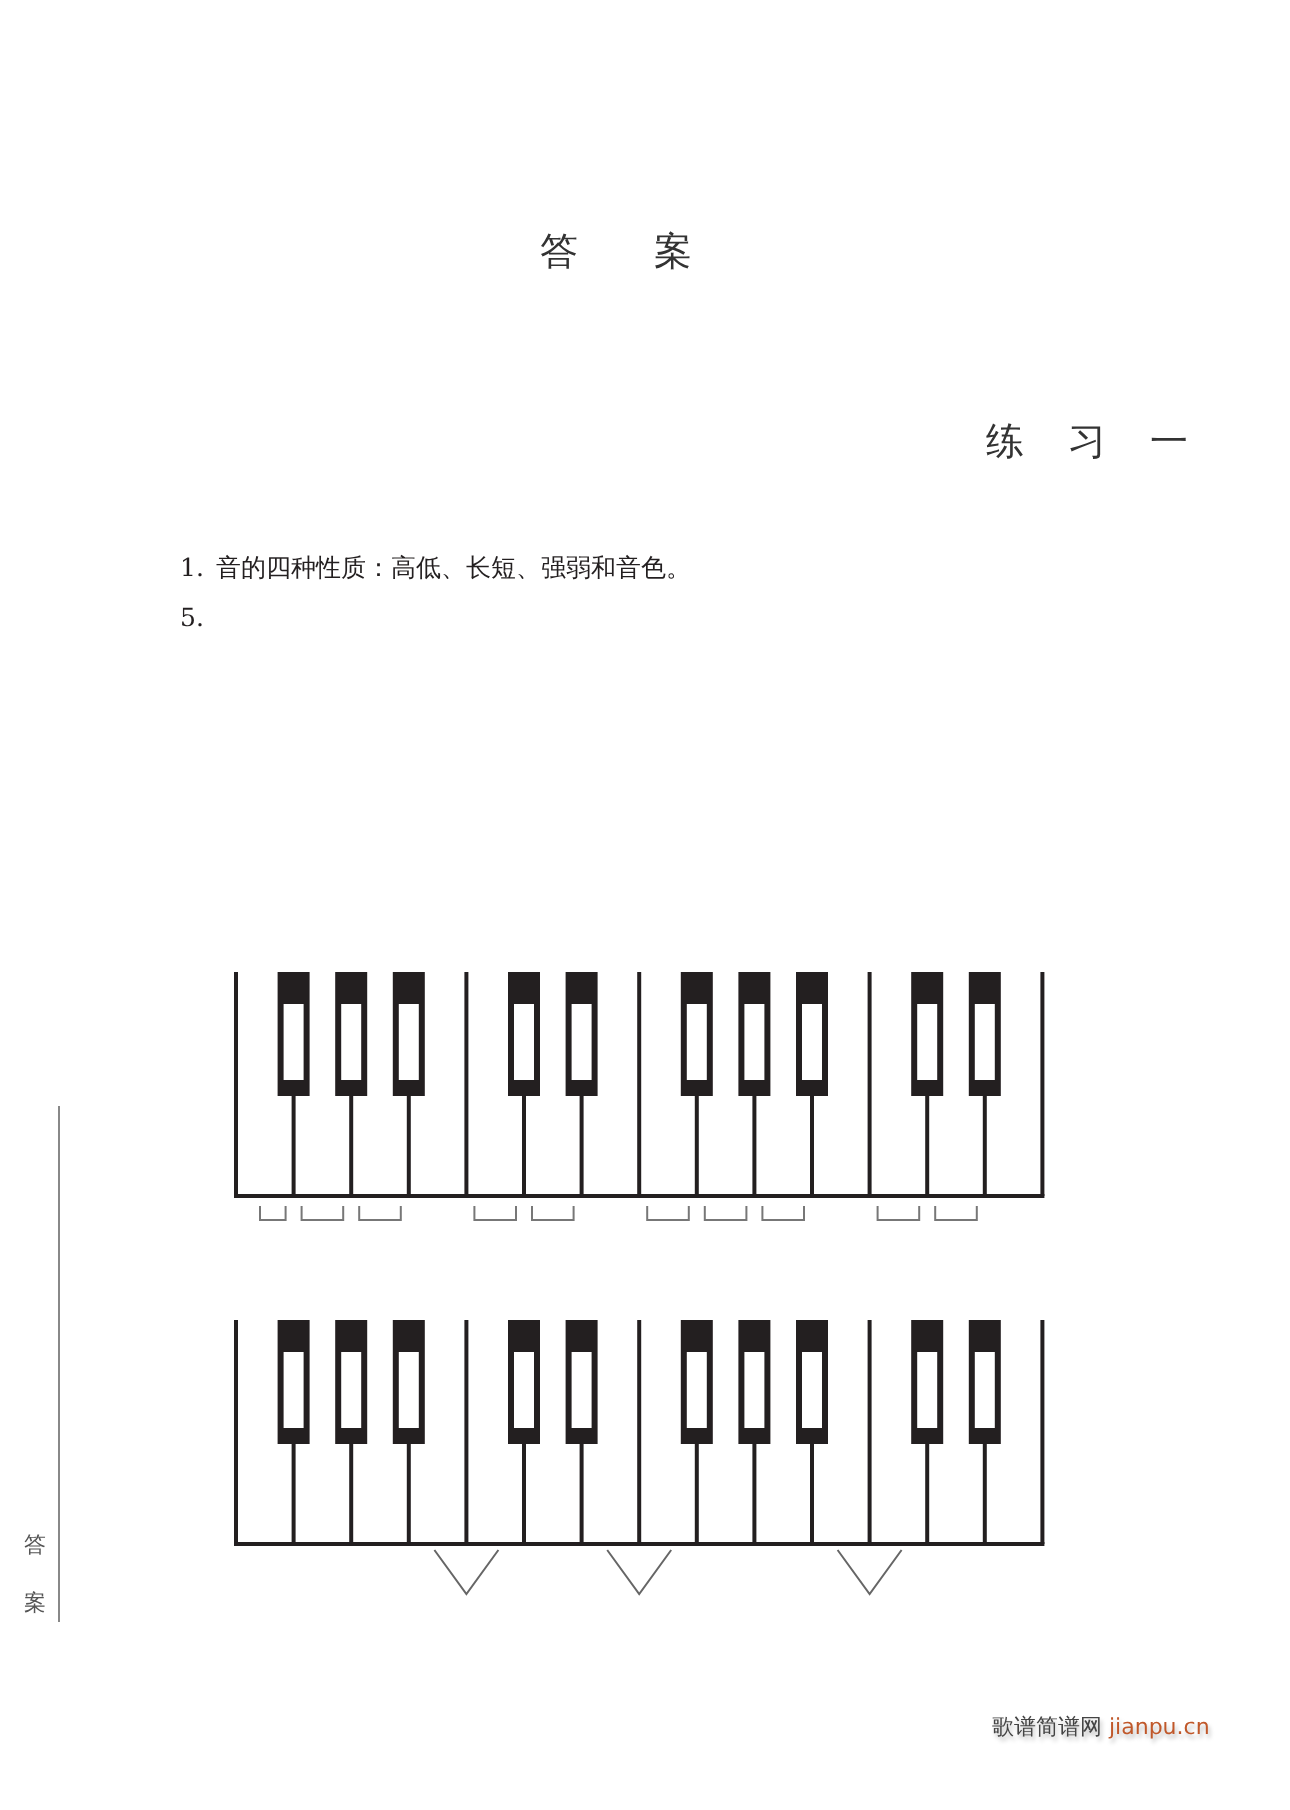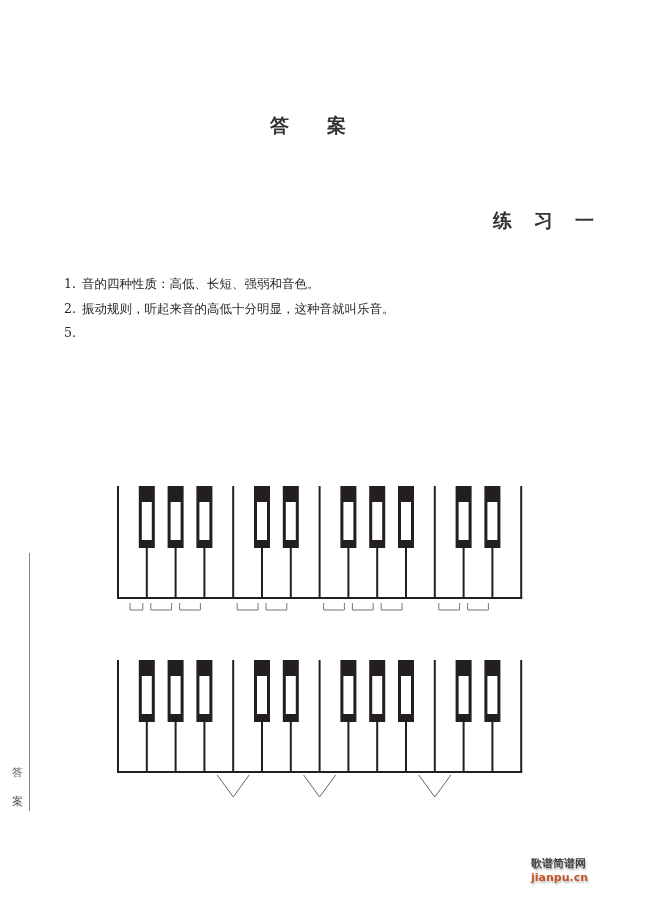--- a/index.html
+++ b/index.html
@@ -3,56 +3,52 @@
 <meta charset="utf-8">
 <style>
   html, body { margin: 0; padding: 0; background: #ffffff; }
   body {
     width: 645px; height: 905px; position: relative; overflow: hidden;
     font-family: "DejaVu Serif", "Liberation Serif", serif;
     color: #231f20;
   }
   .title {
     position: absolute; left: 0; width: 616px; text-align: center;
-    font-size: 19px; font-weight: bold; color: #333;
+    font-size: 19px; font-weight: normal; color: #333;
   }
   #main-title { top: 113px; letter-spacing: 38px; text-indent: 38px; }
   #section-title { top: 208px; letter-spacing: 22px; text-indent: 22px; text-align: right; }
   .answers {
-    position: absolute; left: 64px; top: 272px; width: 500px;
+    position: absolute; left: 90px; top: 272px; width: 500px;
     font-size: 12.5px; line-height: 24.5px; color: #231f20;
   }
   .ans-line { white-space: nowrap; height: 24.5px; }
   .num { display: inline-block; width: 18px; text-align: left; }
   .indent { display: inline-block; width: 18px; }
   .kb { position: absolute; left: 0; top: 0; }
   .margin-rule { position: absolute; left: 29px; top: 553px; width: 1px; height: 258px; background: #888; }
   .margin-label {
     position: absolute; left: 12px; font-size: 11px; color: #555;
   }
   .watermark {
-    position: absolute; left: 531px; top: 856px; font-size: 11px; color: #444;
+    position: absolute; left: 496px; top: 856px; font-size: 11px; color: #444;
     font-family: "DejaVu Sans", sans-serif;
     text-shadow: 1px 2px 2px #bbb;
-    font-weight: bold;
   }
   .watermark .wm-url { color: #c0582a; }
 </style>
 </head>
 <body>
 
 <div id="main-title" class="title">答案</div>
 <div id="section-title" class="title">练习一</div>
 
 <div class="answers">
   <div class="ans-line">
     <span class="num">1.</span><span>音的四种性质：高低、长短、强弱和音色。</span>
-  </div>
-  <div class="ans-line">
-    <span class="num">2.</span><span>振动规则，听起来音的高低十分明显，这种音就叫乐音。</span>
   </div>
   <div class="ans-line">
     <span>5.</span>
   </div>
 </div>
 
 <svg class="kb" width="645" height="905">
   <g id="kb1">
       <line x1="118" y1="486" x2="118" y2="598" stroke="#231f20" stroke-width="2"></line>
       <line x1="233.2" y1="486" x2="233.2" y2="598" stroke="#231f20" stroke-width="2"></line>

